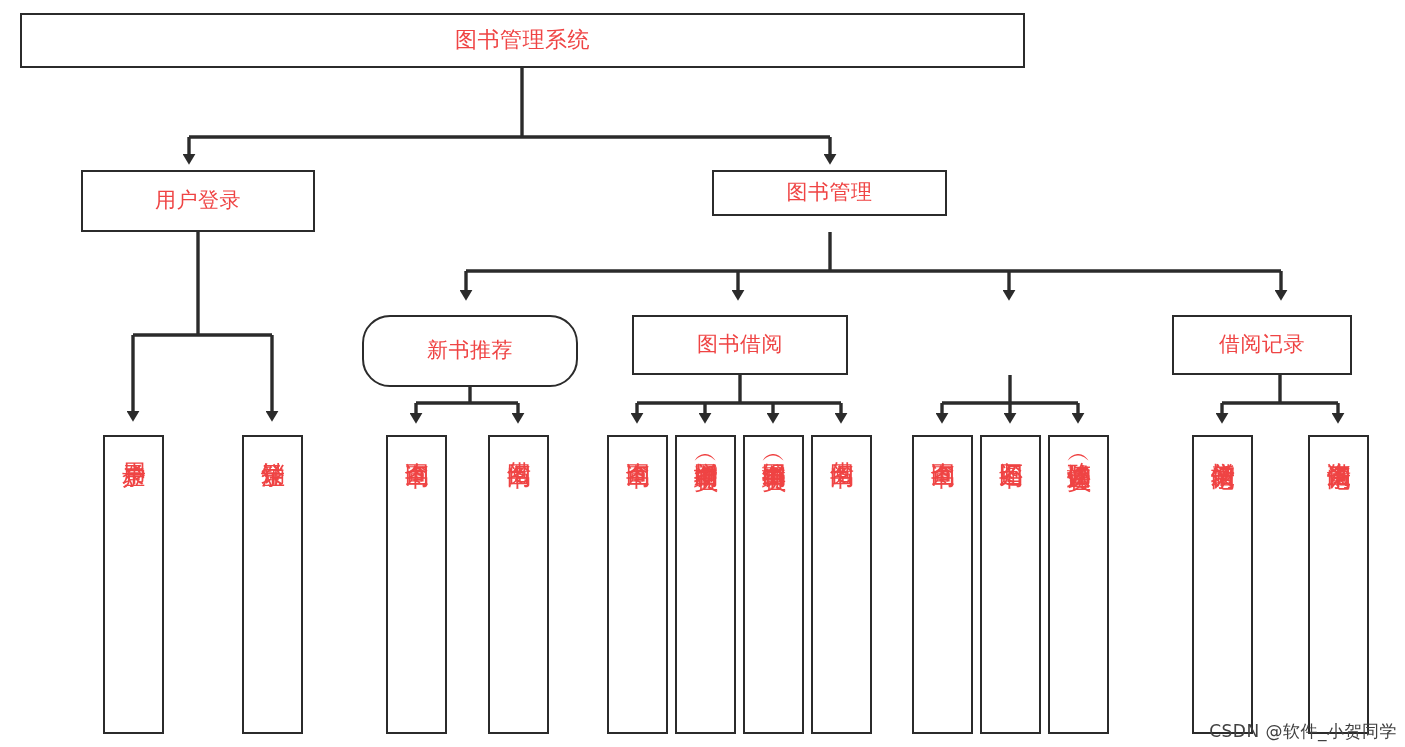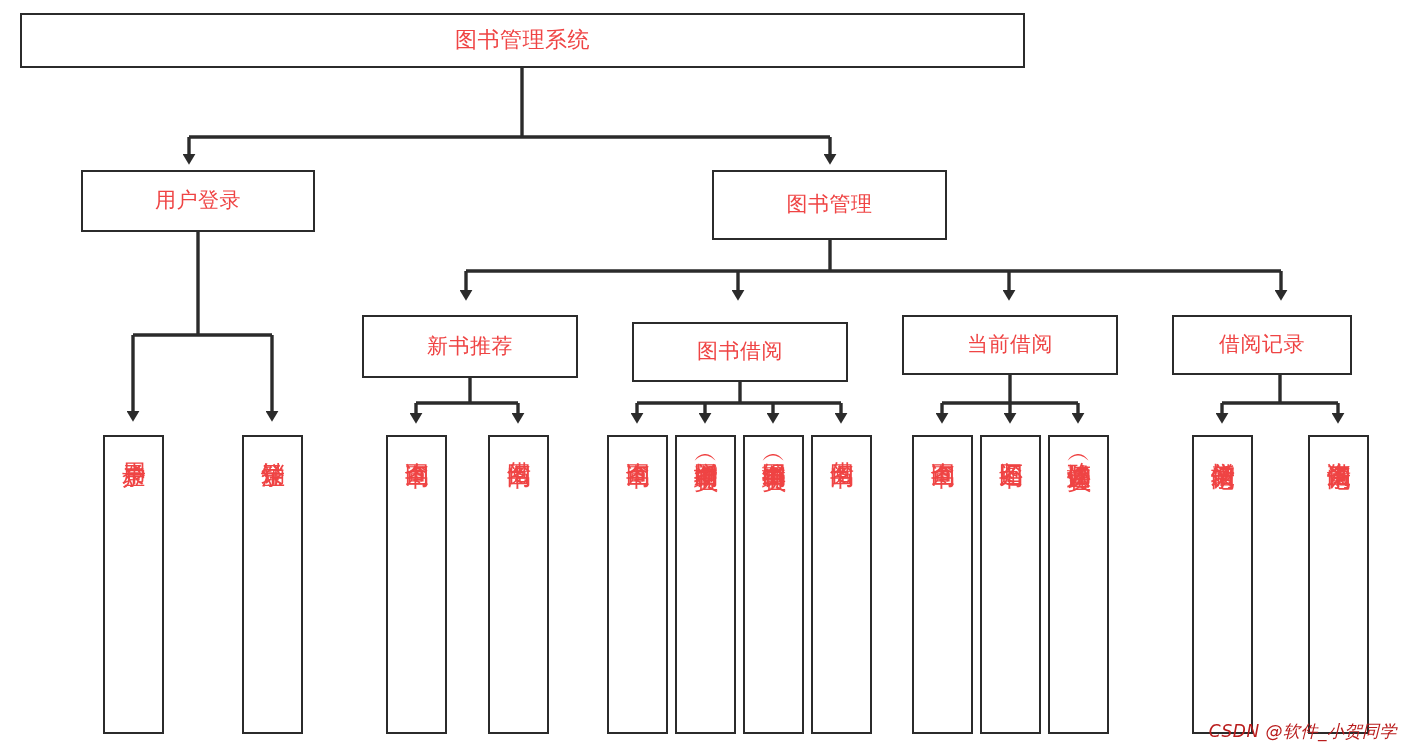--- a/index.html
+++ b/index.html
@@ -54,25 +54,24 @@
     font-size:24px;
     line-height:1.05;
     letter-spacing:1px;
     margin:0 auto;
   }
   .watermark{
     position:absolute;
     right:8px;
     bottom:4px;
     font-size:17px;
-    color:#b91c1c;
+    color:#404040;
     z-index:3;
     white-space:nowrap;
     letter-spacing:0.5px;
-    font-style:italic;
   }
 </style>
 </head>
 <body>
 
 <div id="stage">
 
   <svg id="wires" viewBox="0 0 1405 747" preserveAspectRatio="none">
     <defs>
       <marker id="ah" markerWidth="11" markerHeight="13" refX="1.2" refY="6.5" orient="auto" markerUnits="userSpaceOnUse">
@@ -123,32 +122,29 @@
     </g>
   </svg>
 
   <div class="node h root" style="left:20px;top:13px;width:1005px;height:55px;">
     <span class="lbl">图书管理系统</span>
   </div>
 
   <div class="node h" style="left:81px;top:170px;width:234px;height:62px;">
     <span class="lbl">用户登录</span>
   </div>
-  <div class="node h" style="left:712px;top:170px;width:235px;height:70px;">
+  <div class="node h" style="left:712px;top:170px;width:235px;height:46px;">
     <span class="lbl">图书管理</span>
   </div>
 
-  <div class="node h" style="left:362px;top:315px;width:216px;height:63px;">
+  <div class="node h" style="left:362px;top:315px;width:216px;height:72px;border-radius:28px;">
     <span class="lbl">新书推荐</span>
   </div>
-  <div class="node h" style="left:632px;top:315px;width:216px;height:60px;margin-top:7px;">
+  <div class="node h" style="left:632px;top:315px;width:216px;height:60px;">
     <span class="lbl">图书借阅</span>
-  </div>
-  <div class="node h" style="left:902px;top:315px;width:216px;height:60px;">
-    <span class="lbl">当前借阅</span>
   </div>
   <div class="node h" style="left:1172px;top:315px;width:180px;height:60px;">
     <span class="lbl">借阅记录</span>
   </div>
 
   <div class="node v" style="left:103px;top:435px;width:61px;height:299px;">
     <span class="lbl">用户登录</span>
   </div>
   <div class="node v" style="left:242px;top:435px;width:61px;height:299px;">
     <span class="lbl">注销登录</span>

